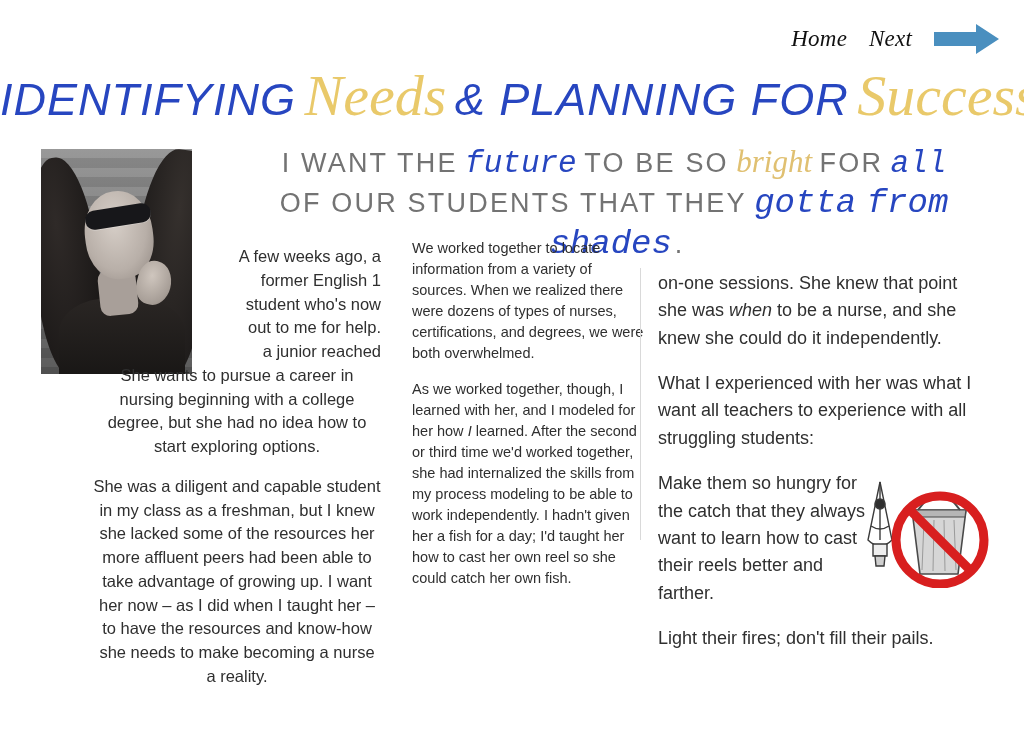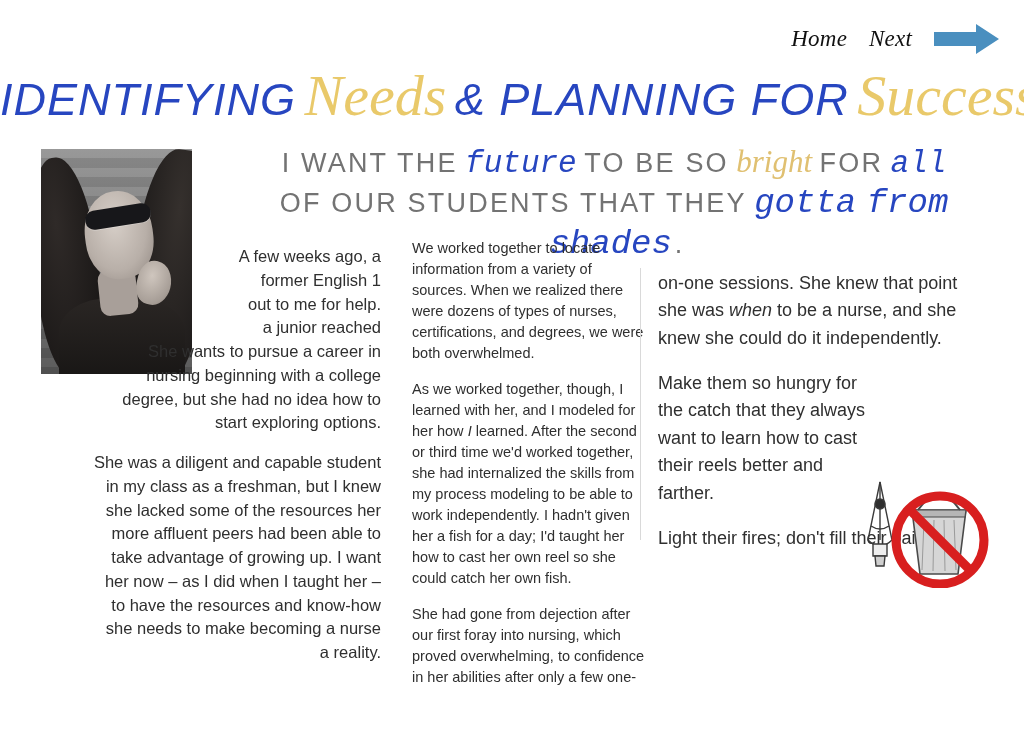--- a/index.html
+++ b/index.html
@@ -196,21 +196,21 @@
     line-height: 1.44;
     margin-left: 21px;
   }
   .col1 .indent-block {
     text-align: right;
     width: 288px;
   }
   .col1 .indent-block span {
     display: block;
   }
-  .col1 .p-wrap { text-align: right; }
+  .col1 .p-wrap { text-align: center; }
 
   
   .col2 {
     left: 412px;
     top: 238px;
     width: 236px;
     font-size: 14.5px;
     line-height: 1.45;
   }
   .col2 p { margin-bottom: 15px; }
@@ -291,37 +291,38 @@
   <div class="ph-neck"></div>
   <div class="ph-face"></div>
   <div class="ph-glasses"></div>
   <div class="ph-hand"></div>
 </div>
 
 <div class="col col1">
   <div class="indent-block">
     <span>A few weeks ago, a</span>
     <span>former English 1</span>
+    <span>student who's now</span>
     <span>out to me for help.</span>
     <span>a junior reached</span>
   </div>
   <p class="p-wrap">She wants to pursue a career in nursing beginning with a college degree, but she had no idea how to start exploring options.</p>
   <p class="p-wrap">She was a diligent and capable student in my class as a freshman, but I knew she lacked some of the resources her more affluent peers had been able to take advantage of growing up. I want her now – as I did when I taught her – to have the resources and know-how she needs to make becoming a nurse a reality.</p>
 </div>
 
 <div class="col col2">
   <p>We worked together to locate information from a variety of sources. When we realized there were dozens of types of nurses, certifications, and degrees, we were both overwhelmed.</p>
   <p><span>As we worked together, though, I learned with her, and I modeled for her how </span><em>I</em><span> learned. After the second or third time we'd worked together, she had internalized the skills from my process modeling to be able to work independently. I hadn't given her a fish for a day; I'd taught her how to cast her own reel so she could catch her own fish.</span></p>
-  <p>She had gone from dejection after our first foray into nursing, which proved overwhelming, to confidence in her abilities after only a few one-</p>
 </div>
 
 <div class="col-divider"></div>
 
 <div class="col col3">
   <p><span>on-one sessions. She knew that point she was </span><em>when</em><span> to be a nurse, and she knew she could do it independently.</span></p>
+  <p>What I experienced with her was what I want all teachers to experience with all struggling students:</p>
   <p class="narrow">Make them so hungry for the catch that they always want to learn how to cast their reels better and farther.</p>
   <p>Light their fires; don't fill their pails.</p>
 </div>
 
 <div class="nofish">
   <svg width="128" height="118" viewBox="0 0 128 118">
 
     <g stroke="#3a3a3a" stroke-width="1.4" fill="none">
       <path d="M18 12 L6 70 Q18 82 30 70 Z"></path>
       <path d="M18 12 L18 70"></path>

